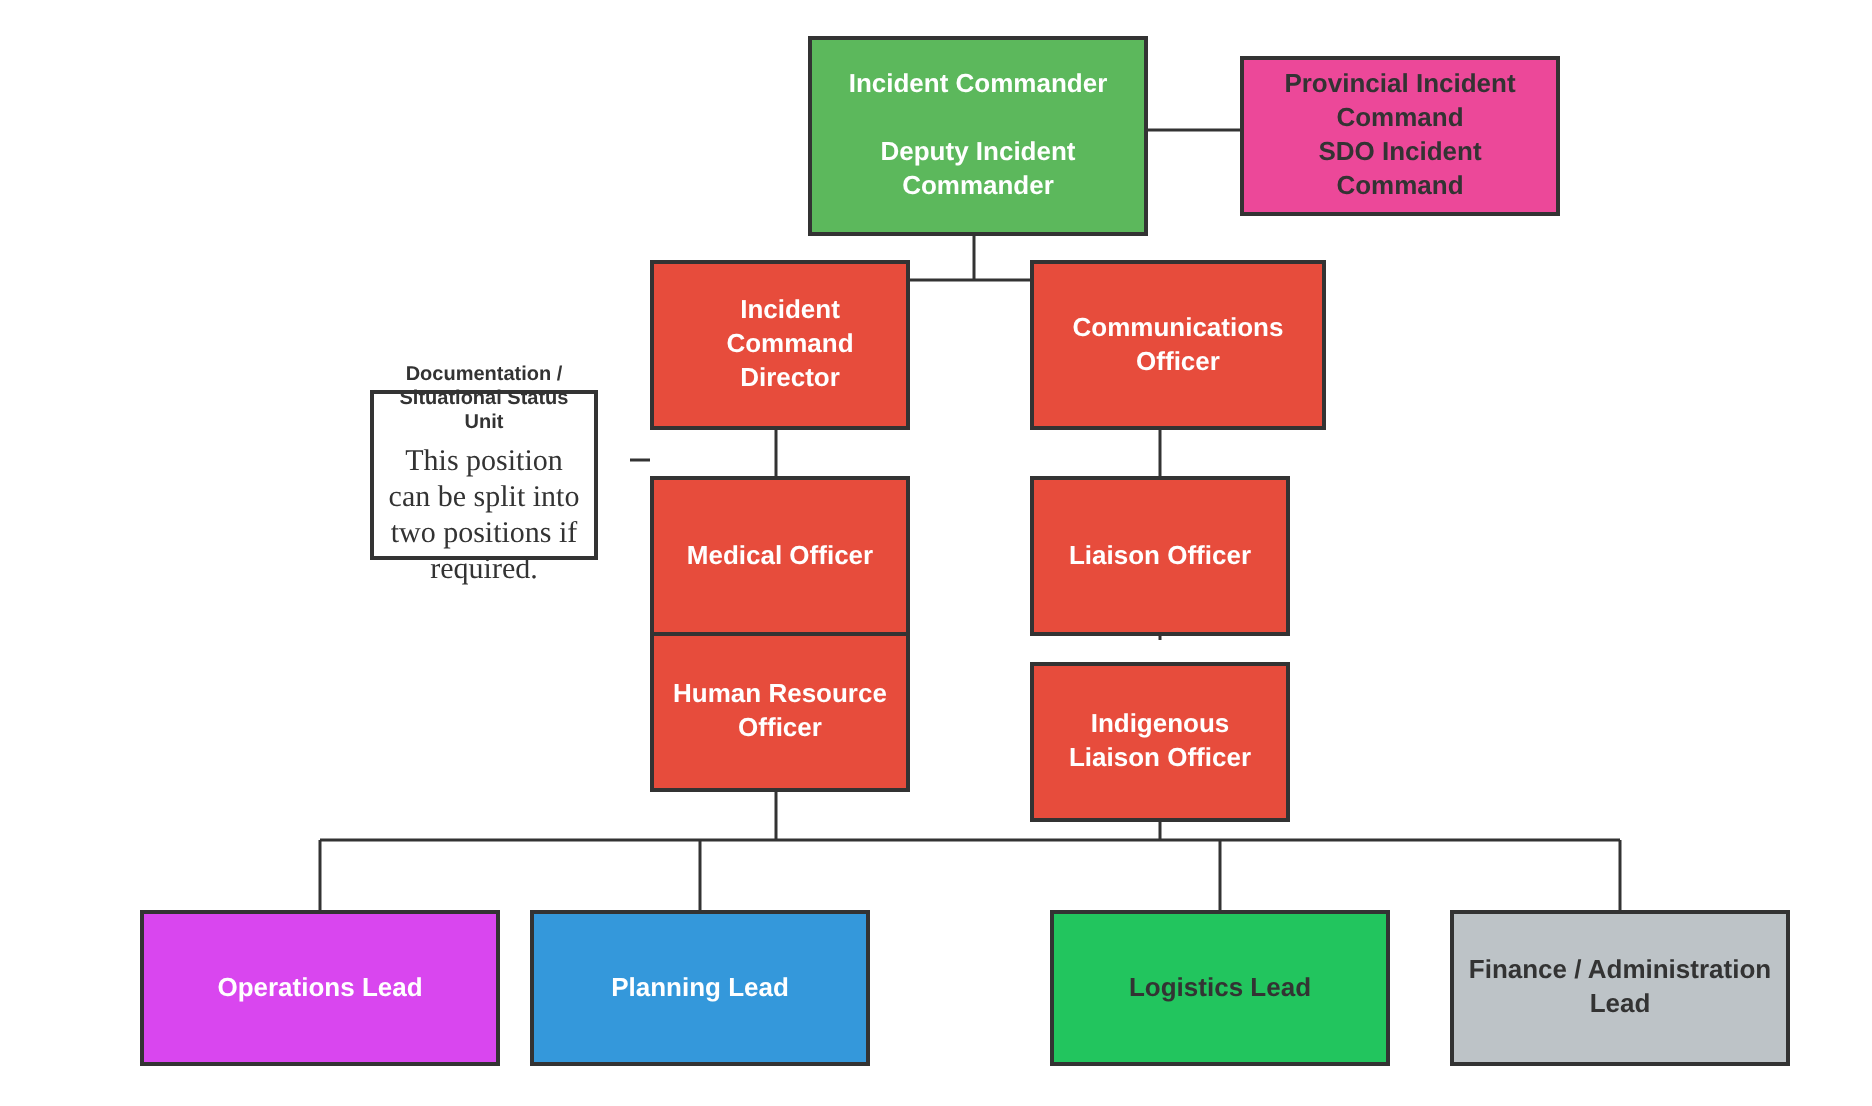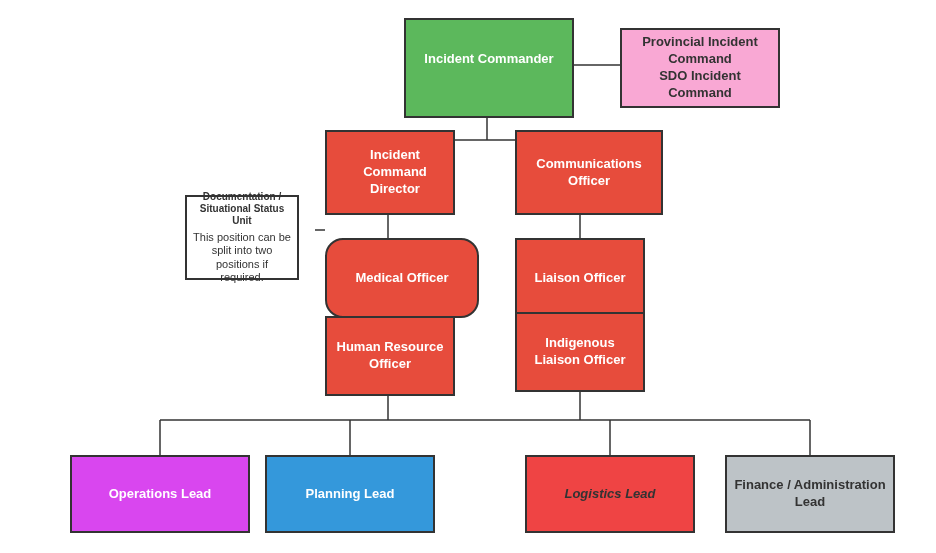--- a/index.html
+++ b/index.html
@@ -27,44 +27,43 @@
       border: 2px solid #333;
       padding: 6px;
       line-height: 1.3;
     }
     .box-green {
       background: #5cb85c;
       color: #fff;
       border-color: #333;
     }
     .box-white-outline {
-      background: #f9a8d4;
+      background: #ec4899;
       color: #333;
       border-color: #333;
     }
     .box-red {
       background: #e74c3c;
       color: #fff;
       border-color: #333;
     }
     .box-orange {
       background: #d946ef;
       color: #fff;
       border-color: #333;
     }
     .box-blue {
       background: #3498db;
       color: #fff;
       border-color: #333;
     }
     .box-yellow {
-      background: #ef4444;
+      background: #22c55e;
       color: #333;
       border-color: #333;
-      font-style: italic;
     }
     .box-gray {
       background: #bdc3c7;
       color: #333;
       border-color: #333;
     }
     .box-doc {
       background: #fff;
       color: #333;
       border-color: #333;
@@ -119,58 +118,59 @@
     <line x1="810" y1="420" x2="810" y2="455" stroke="#333" stroke-width="1.5"></line>
 
     <line x1="580" y1="385" x2="580" y2="420" stroke="#333" stroke-width="1.5"></line>
 
   </svg>
 
   <div class="box box-green" style="left:404px; top:18px; width:170px; height:100px;">
     <div>
       <div>Incident Commander</div>
       <br>
+      <div>Deputy Incident Commander</div>
     </div>
   </div>
 
   <div class="box box-white-outline" style="left:620px; top:28px; width:160px; height:80px;">
     <div>
       <div>Provincial Incident Command</div>
       <div>SDO Incident Command</div>
     </div>
   </div>
 
   <div class="box box-doc" style="left:185px; top:195px; width:114px; height:85px; font-size:10px;">
     <div>
       <div style="font-weight:bold;">Documentation / Situational Status Unit</div>
-      <div style="margin-top:4px; font-size:11px;">This position can be split into two positions if required.</div>
+      <div style="margin-top:4px; font-size:15px;font-family:Liberation Serif, serif;">This position can be split into two positions if required.</div>
     </div>
   </div>
 
   <div class="box box-red" style="left:325px; top:130px; width:130px; height:85px;padding-left:16px;">
     <div>Incident Command Director</div>
   </div>
 
   <div class="box box-red" style="left:515px; top:130px; width:148px; height:85px;">
     <div>Communications Officer</div>
   </div>
 
-  <div class="box box-red" style="left:325px; top:238px; width:154px; height:80px;border-radius:18px;">
+  <div class="box box-red" style="left:325px; top:238px; width:130px; height:80px;">
     <div>Medical Officer</div>
   </div>
 
   <div class="box box-red" style="left:515px; top:238px; width:130px; height:80px;">
     <div>Liaison Officer</div>
   </div>
 
   <div class="box box-red" style="left:325px; top:316px; width:130px; height:80px;">
     <div>Human Resource Officer</div>
   </div>
 
-  <div class="box box-red" style="left:515px; top:312px; width:130px; height:80px;">
+  <div class="box box-red" style="left:515px; top:331px; width:130px; height:80px;">
     <div>Indigenous Liaison Officer</div>
   </div>
 
   <div class="box box-orange" style="left:70px; top:455px; width:180px; height:78px;">
     <div>Operations Lead</div>
   </div>
 
   <div class="box box-blue" style="left:265px; top:455px; width:170px; height:78px;">
     <div>Planning Lead</div>
   </div>

